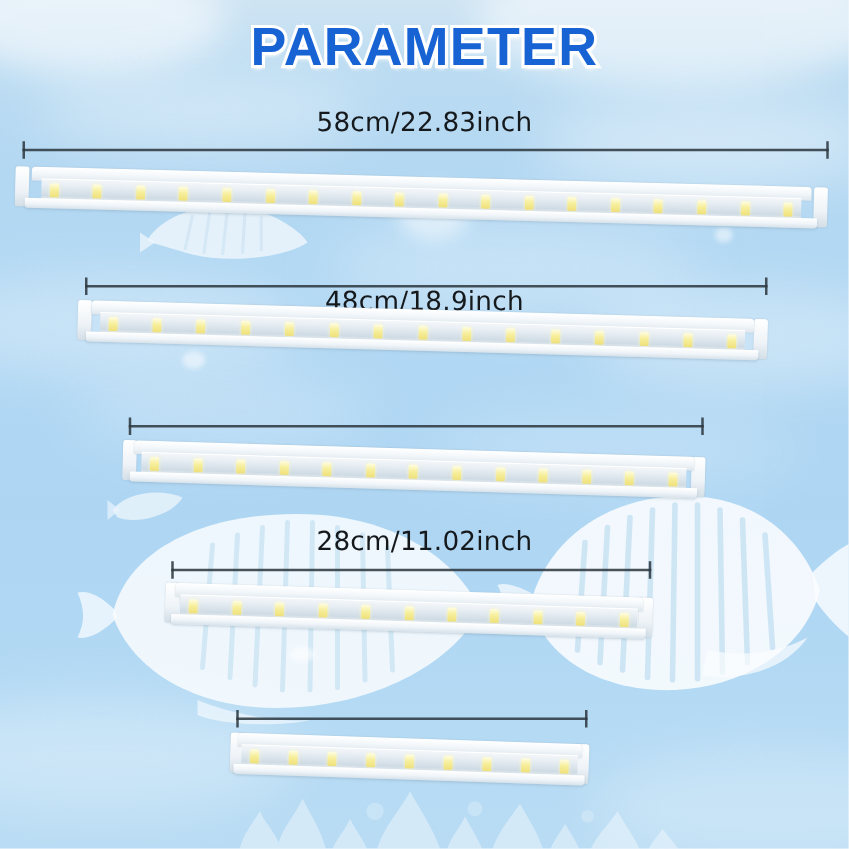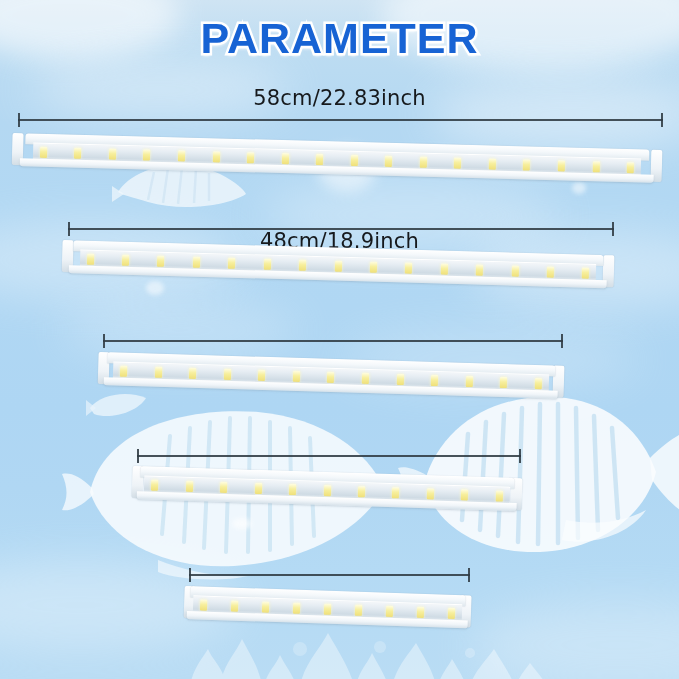--- a/index.html
+++ b/index.html
@@ -355,20 +355,21 @@
         <span class="chip"></span>
           <span class="chip"></span>
         <span class="chip"></span>
       </div>
     </div>
     <div class="lip"></div>
     <div class="mount left" style="left:-8px;  top:14px;"></div>
     <div class="mount right" style="right:-8px; top:14px;"></div>
   </div>
 
+  <div class="dimlabel" style="left:0; top:421px; width:679px; text-align:center;">28cm/11.02inch</div>
   <div class="bracket" style="left:137px; top:449px; width:384px;">
     <div class="cap l"></div>
     <div class="bar"></div>
     <div class="cap r"></div>
   </div>
   <div class="lamp" style="left:132px; top:466px; width:390px; height:44px; transform:rotate(1.8deg); transform-origin:left center;">
     <div class="endcap l"></div>
     <div class="endcap r"></div>
     <div class="topface"></div>
     <div class="channel">

